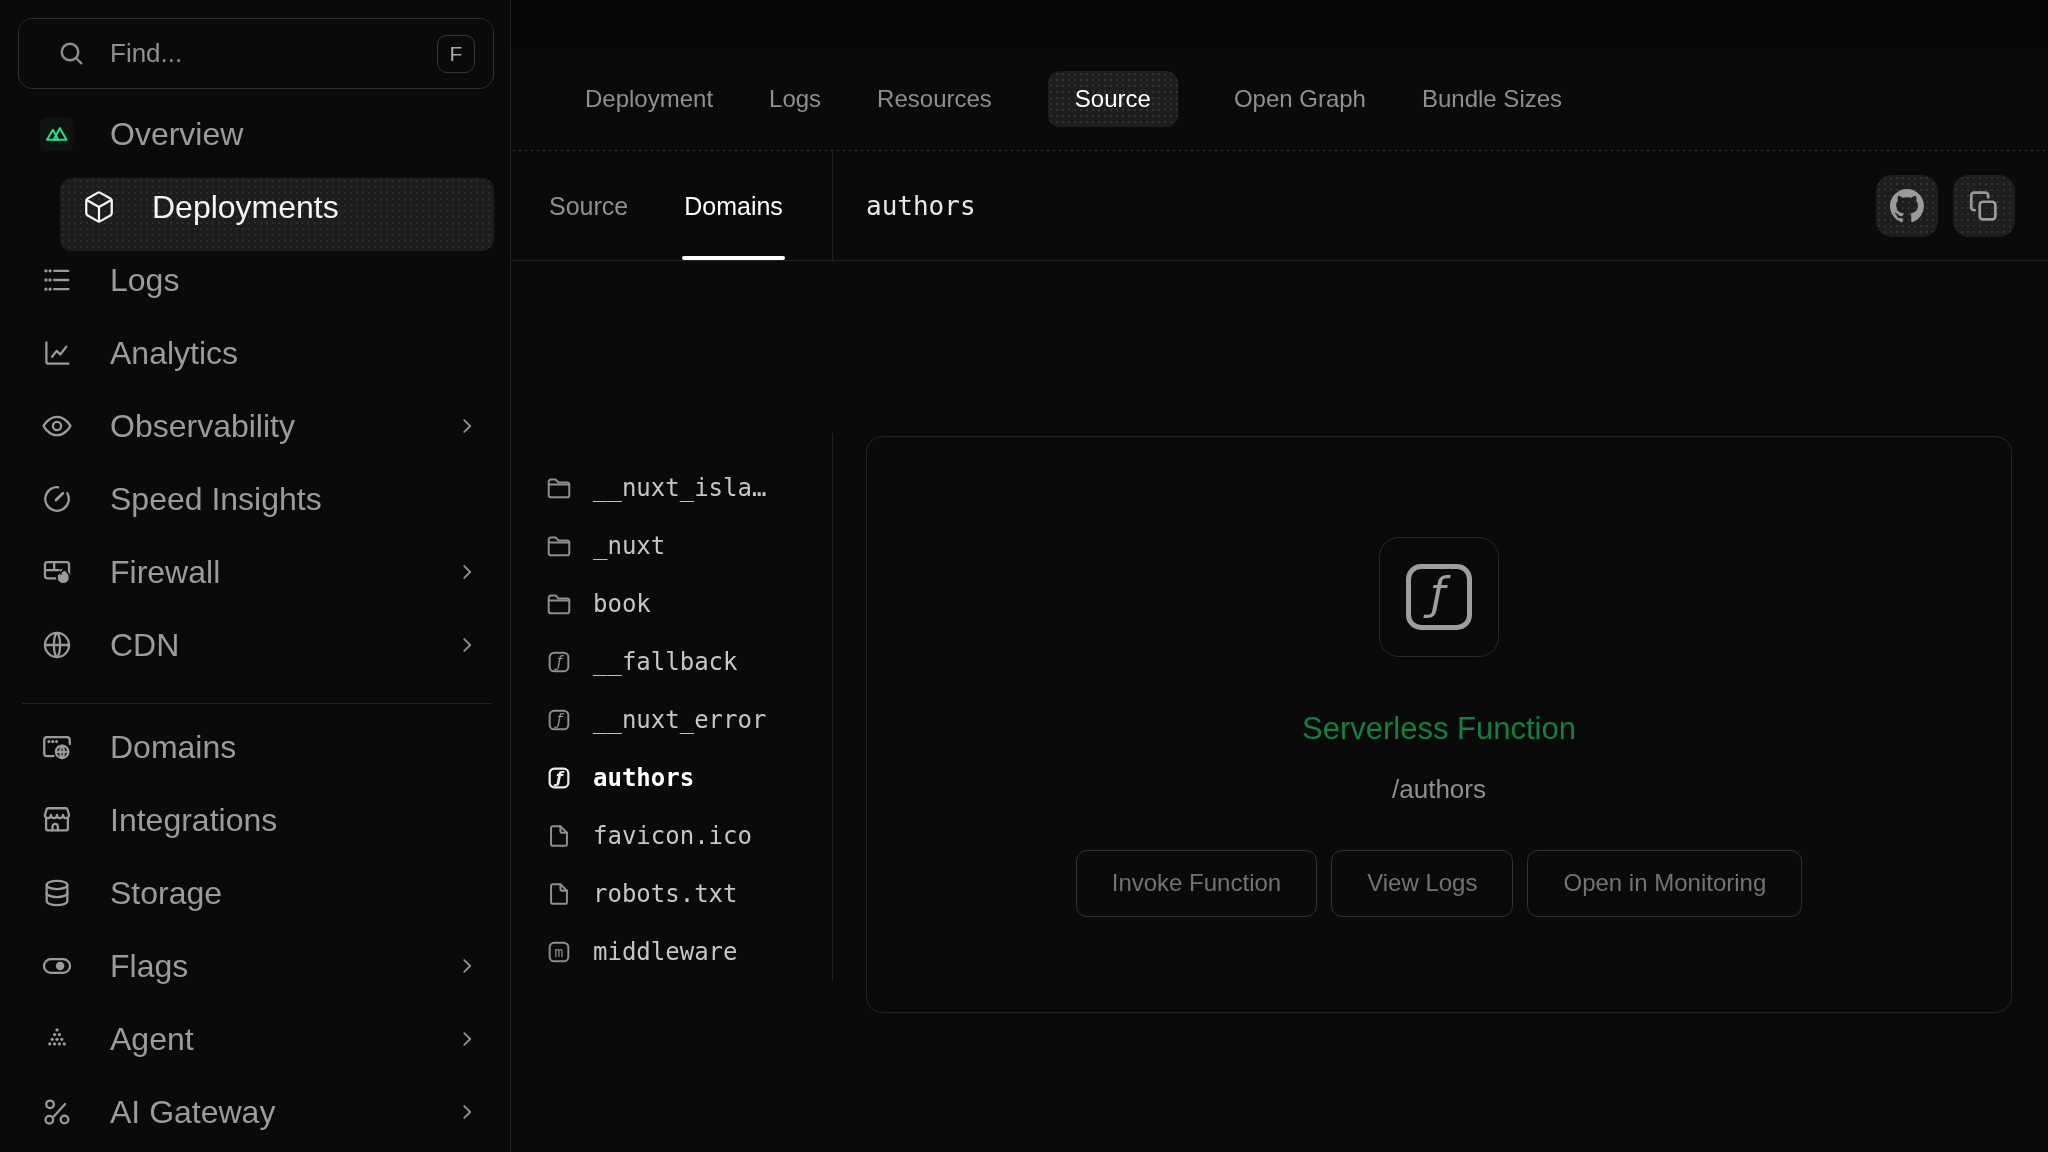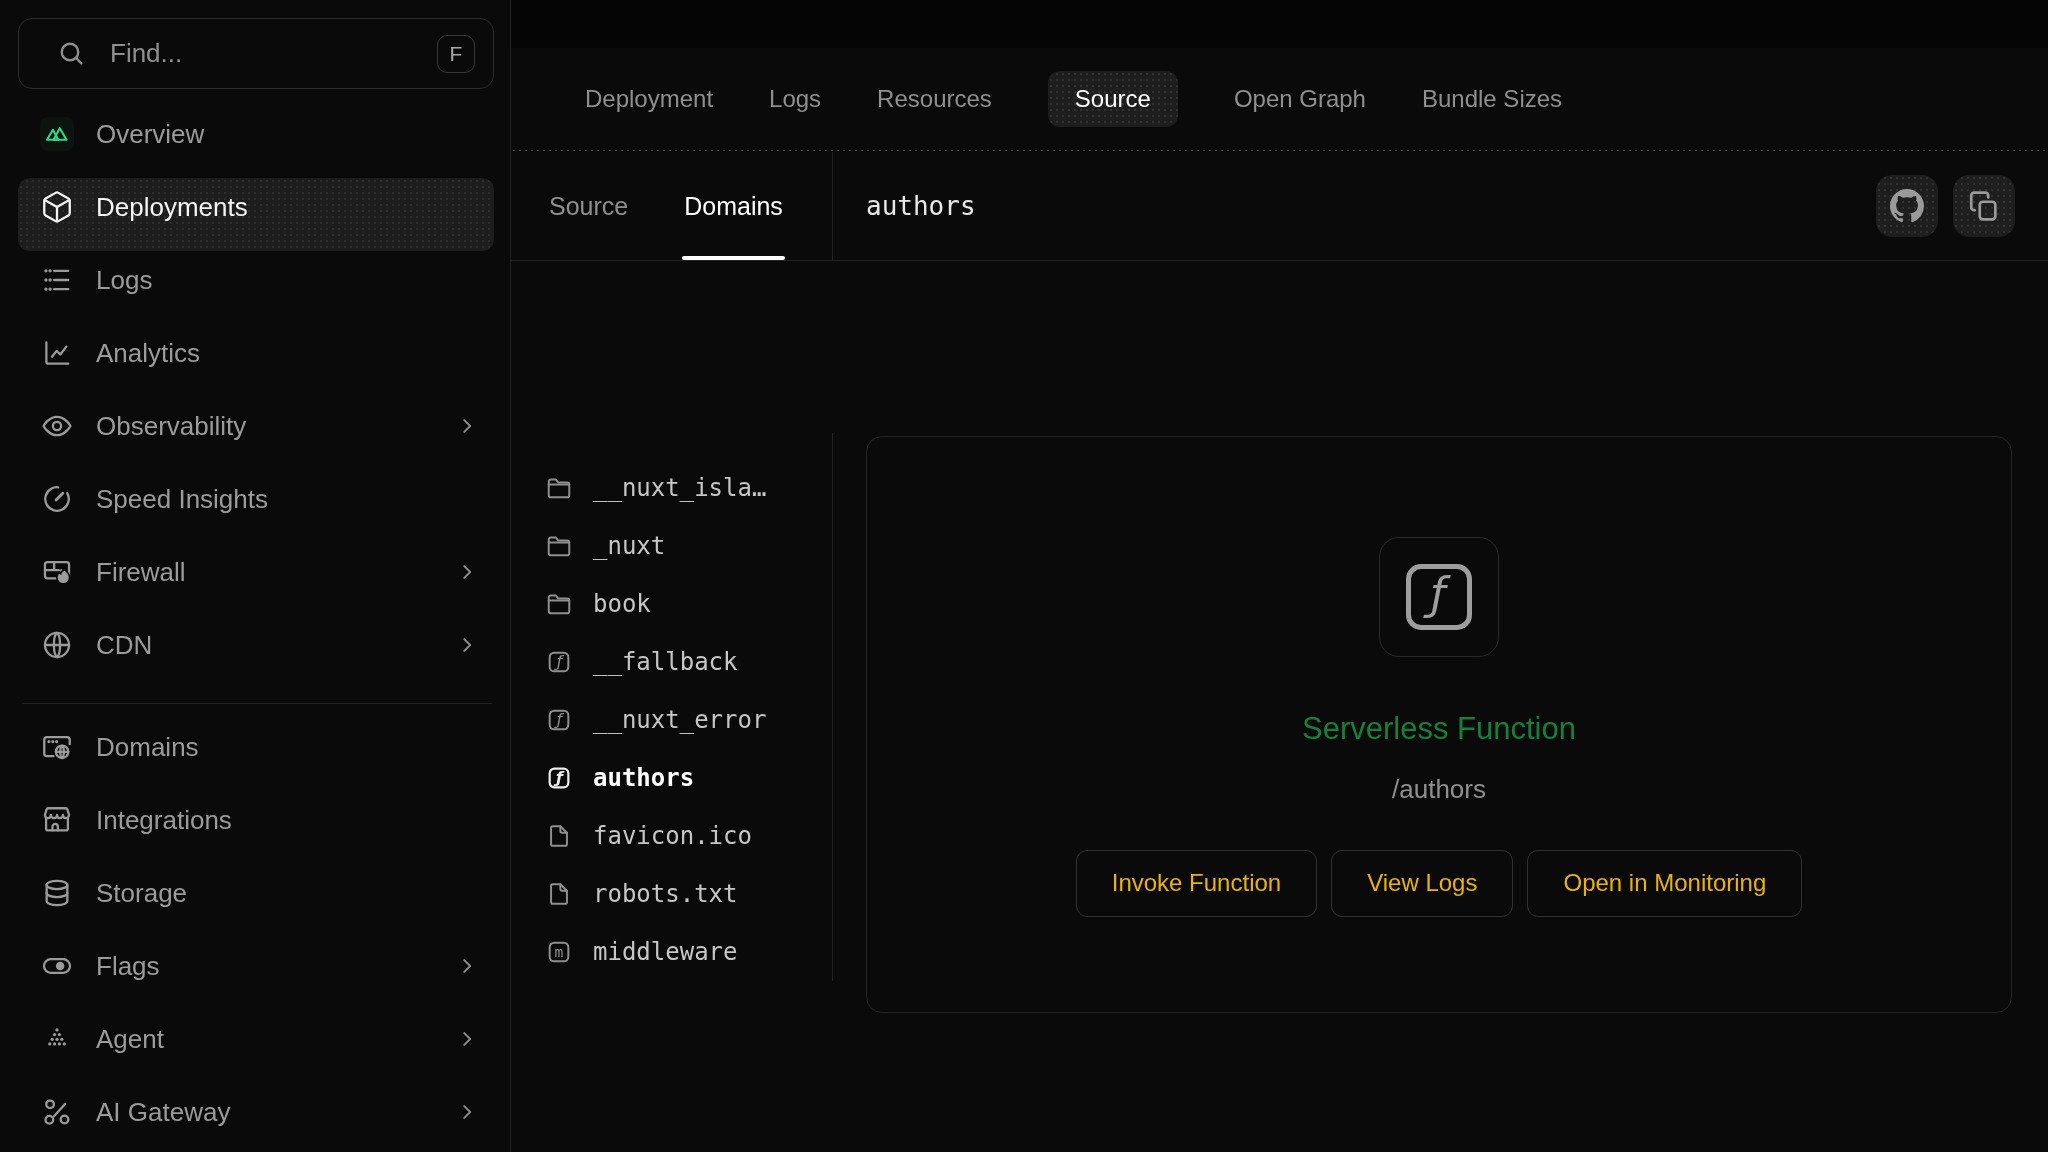--- a/index.html
+++ b/index.html
@@ -32,30 +32,31 @@
     padding:0 18px 0 37px; color:#8f8f8f;
   }
   .search .ph { font-size:26px; flex:1; }
   .kbd {
     width:38px; height:38px; border:1px solid #363636; border-radius:10px;
     display:flex; align-items:center; justify-content:center;
     font-size:21px; color:#a8a8a8;
   }
   .nav { margin-top:16px; }
   .nav-item {
-    height:73px; display:flex; align-items:center; gap:22px;
+    height:73px; display:flex; align-items:center; gap:36px;
     padding:0 16px 15px 22px; border-radius:12px;
-    color:#9b9b9b; font-size:26px; cursor:pointer;
+    color:#9b9b9b; font-size:32px; cursor:pointer;
   }
   .nav-item .nicon { width:34px; height:34px; flex:none; }
   .nav-item.selected {
     color:#f4f4f4;
     background-color:#1d1d1d;
     background-image:radial-gradient(rgba(255,255,255,.07) 1.2px, transparent 1.3px);
     background-size:6px 6px;
+    margin-left:42px;
   }
   .nav-item .chev { margin-left:auto; width:22px; height:22px; }
   .logo-tile {
     width:34px; height:34px; border-radius:8px; background:#0d130f;
     display:flex; align-items:center; justify-content:center; flex:none;
   }
   .nav-divider { height:1px; background:#232323; margin:14px 2px 14px 4px; }
 
   
   .right { flex:1; min-width:0; display:flex; flex-direction:column; background:#0a0a0a;margin-top:48px; }
@@ -132,21 +133,21 @@
   .fn-glyph {
     color:#9e9e9e; font-size:44px; font-style:italic;
     font-family:"DejaVu Sans", sans-serif; line-height:1;
     transform:translate(-1px,-3px);
   }
   .fn-title { margin-top:54px; font-size:31px; color:#15803d; }
   .fn-path  { margin-top:27px; font-size:26px; color:#8f8f8f; }
   .fn-buttons { margin-top:45px; display:flex; gap:14px; }
   .btn {
     height:67px; padding:0 35px; border:1px solid #313131; border-radius:11px;
-    background:transparent; color:#eab308; font-size:24px;
+    background:transparent; color:#737373; font-size:24px;
     display:flex; align-items:center; cursor:pointer;
     font-family:"Liberation Sans", sans-serif; white-space:nowrap;
   }
 </style>
 </head>
 <body>
 
 <aside class="sidebar">
 
   <div class="search">

